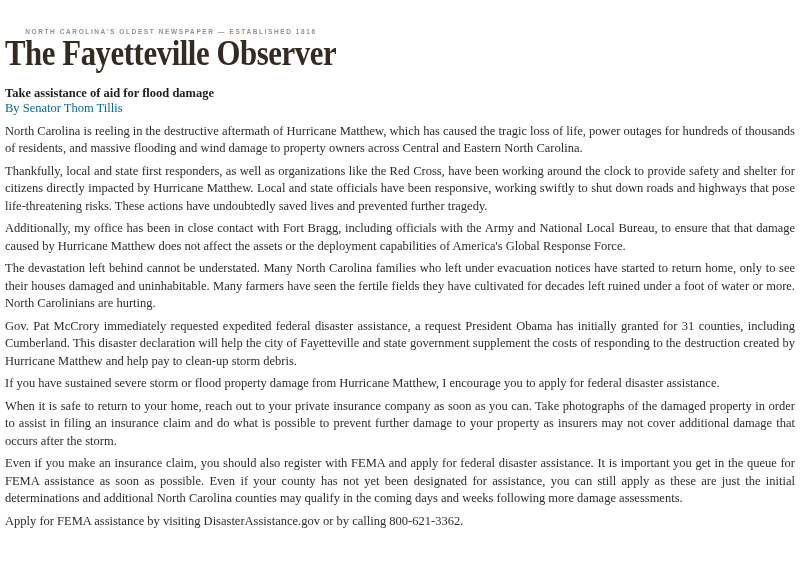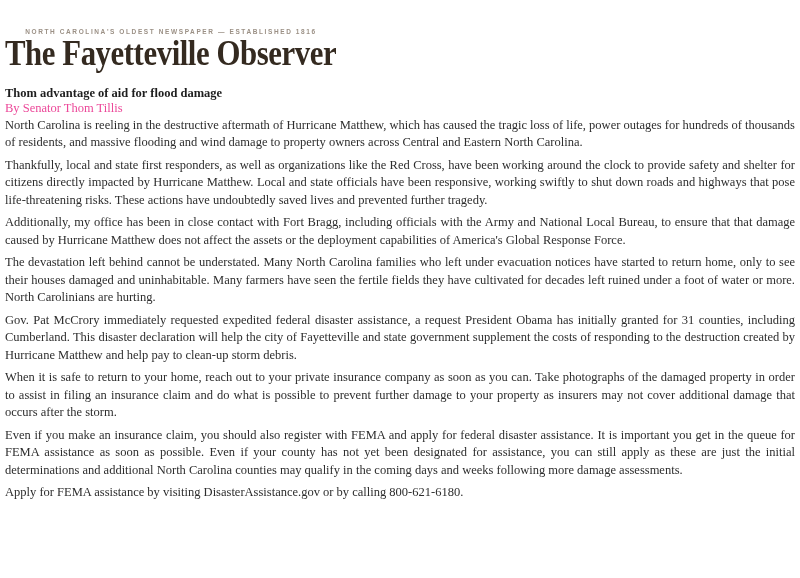--- a/index.html
+++ b/index.html
@@ -43,50 +43,51 @@
   .headline {
     font-size: 12.5px;
     font-weight: bold;
     color: #1e1e1e;
     line-height: 15px;
     margin-top: 13px;
   }
   .byline {
     font-size: 12.5px;
     line-height: 15px;
-    color: #ec4899;
+    color: #0369a1;
   }
-  .article-body { margin-top: 1px; }
+  .article-body { margin-top: 7px; }
   .article-body p {
     margin: 0 0 5px 0;
     font-size: 12.5px;
     line-height: 17.5px;
     text-align: justify;
     color: #2d2d2d;
   }
 </style>
 </head>
 <body>
 
 <div class="page">
 
   <div class="masthead">
     <div class="masthead-tagline">NORTH CAROLINA'S OLDEST NEWSPAPER — ESTABLISHED 1816</div>
     <div class="masthead-title">The Fayetteville Observer</div>
   </div>
 
-  <div class="headline">Thom advantage of aid for flood damage</div>
+  <div class="headline">Take assistance of aid for flood damage</div>
 
   <div class="byline">By Senator Thom Tillis</div>
 
   <div class="article-body">
     <p>North Carolina is reeling in the destructive aftermath of Hurricane Matthew, which has caused the tragic loss of life, power outages for hundreds of thousands of residents, and massive flooding and wind damage to property owners across Central and Eastern North Carolina.</p>
     <p>Thankfully, local and state first responders, as well as organizations like the Red Cross, have been working around the clock to provide safety and shelter for citizens directly impacted by Hurricane Matthew. Local and state officials have been responsive, working swiftly to shut down roads and highways that pose life-threatening risks. These actions have undoubtedly saved lives and prevented further tragedy.</p>
     <p>Additionally, my office has been in close contact with Fort Bragg, including officials with the Army and National Local Bureau, to ensure that that damage caused by Hurricane Matthew does not affect the assets or the deployment capabilities of America's Global Response Force.</p>
     <p>The devastation left behind cannot be understated. Many North Carolina families who left under evacuation notices have started to return home, only to see their houses damaged and uninhabitable. Many farmers have seen the fertile fields they have cultivated for decades left ruined under a foot of water or more. North Carolinians are hurting.</p>
     <p>Gov. Pat McCrory immediately requested expedited federal disaster assistance, a request President Obama has initially granted for 31 counties, including Cumberland. This disaster declaration will help the city of Fayetteville and state government supplement the costs of responding to the destruction created by Hurricane Matthew and help pay to clean-up storm debris.</p>
+    <p>If you have sustained severe storm or flood property damage from Hurricane Matthew, I encourage you to apply for federal disaster assistance.</p>
     <p>When it is safe to return to your home, reach out to your private insurance company as soon as you can. Take photographs of the damaged property in order to assist in filing an insurance claim and do what is possible to prevent further damage to your property as insurers may not cover additional damage that occurs after the storm.</p>
     <p>Even if you make an insurance claim, you should also register with FEMA and apply for federal disaster assistance. It is important you get in the queue for FEMA assistance as soon as possible. Even if your county has not yet been designated for assistance, you can still apply as these are just the initial determinations and additional North Carolina counties may qualify in the coming days and weeks following more damage assessments.</p>
-    <p>Apply for FEMA assistance by visiting DisasterAssistance.gov or by calling 800-621-6180.</p>
+    <p>Apply for FEMA assistance by visiting DisasterAssistance.gov or by calling 800-621-3362.</p>
 
   </div>
 
 </div>
 
 </body></html>

